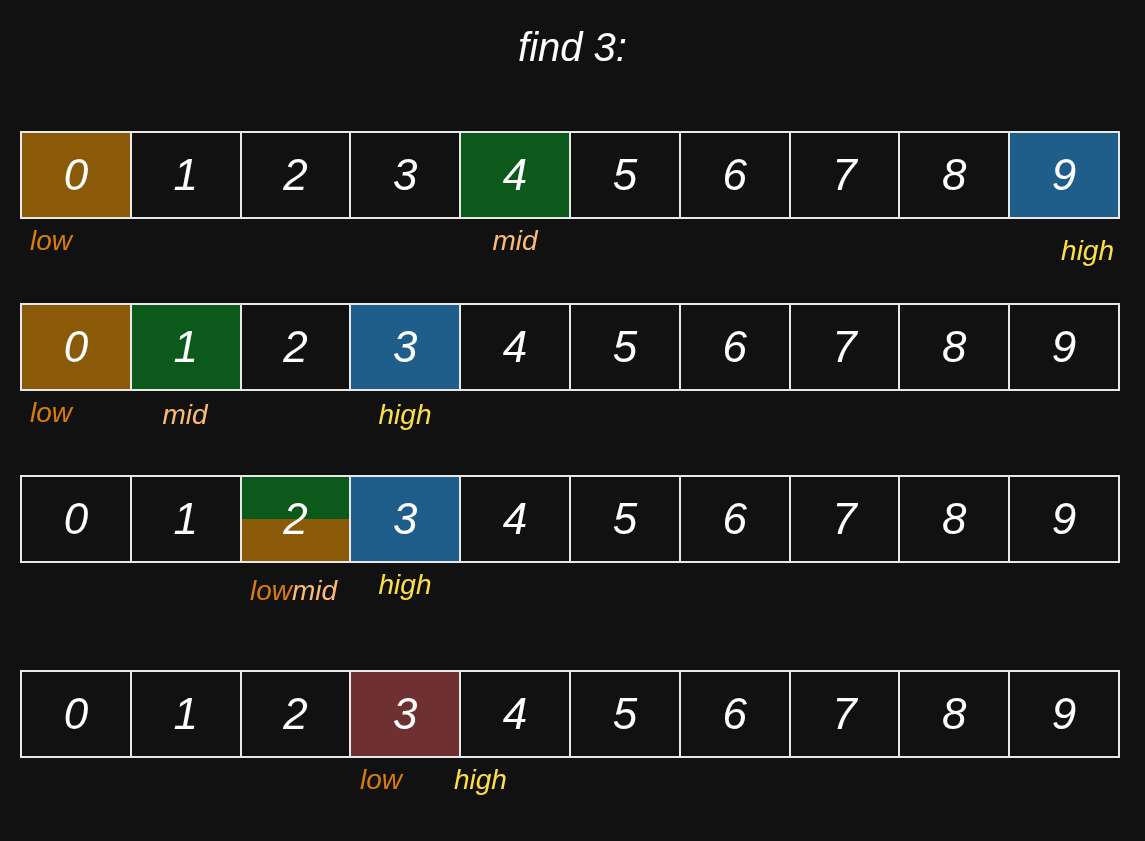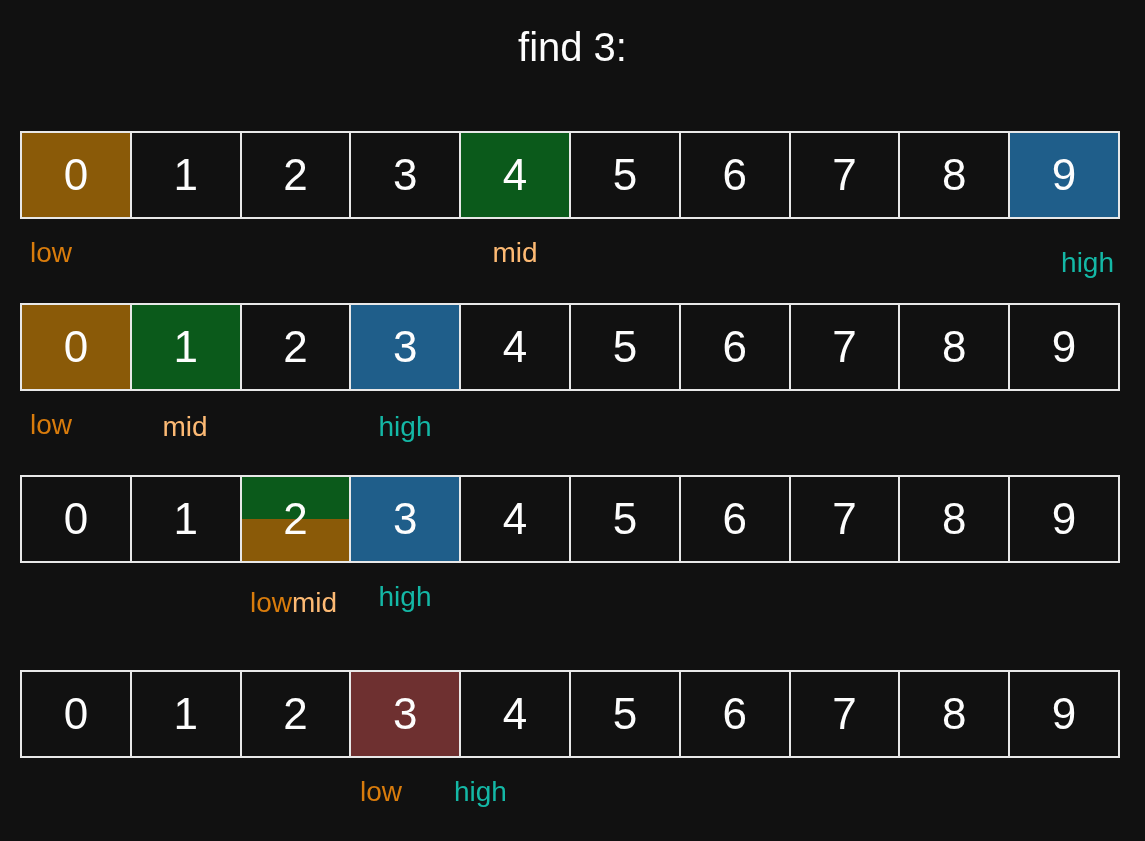--- a/index.html
+++ b/index.html
@@ -9,20 +9,21 @@
     color: #fdfdfd;
     font-family: "Segoe UI", "Helvetica Neue", Arial, sans-serif;
     width: 1145px;
     height: 841px;
     overflow: hidden;
   }
   .stage {
     position: relative;
     width: 1145px;
     height: 630px;
+    font-style: italic;
   }
   .title {
     position: absolute;
     top: 25px;
     left: 0;
     width: 1145px;
     text-align: center;
     font-size: 40px;
     font-weight: 500;
   }
@@ -57,31 +58,31 @@
     left: 0; right: 0;
     z-index: 0;
   }
   .cell .num {
     position: relative;
     z-index: 1;
   }
   .labels {
     position: relative;
     height: 50px;
-    margin-top: 18px;
+    margin-top: 6px;
   }
   .lbl {
     position: absolute;
     font-size: 28px;
     font-weight: 500;
     top: 0;
   }
   .color-low  { color: #d97c0c; }
   .color-mid  { color: #fdba74; }
-  .color-high { color: #14b8a6; }
+  .color-high { color: #fde047; }
 </style>
 </head>
 <body>
 
 <div class="stage">
   <div class="title">find 3:</div>
   <div id="rows-host">
       <div class="row-group" style="top: 131px;">
         <div class="array-row">
           <div class="cell">

